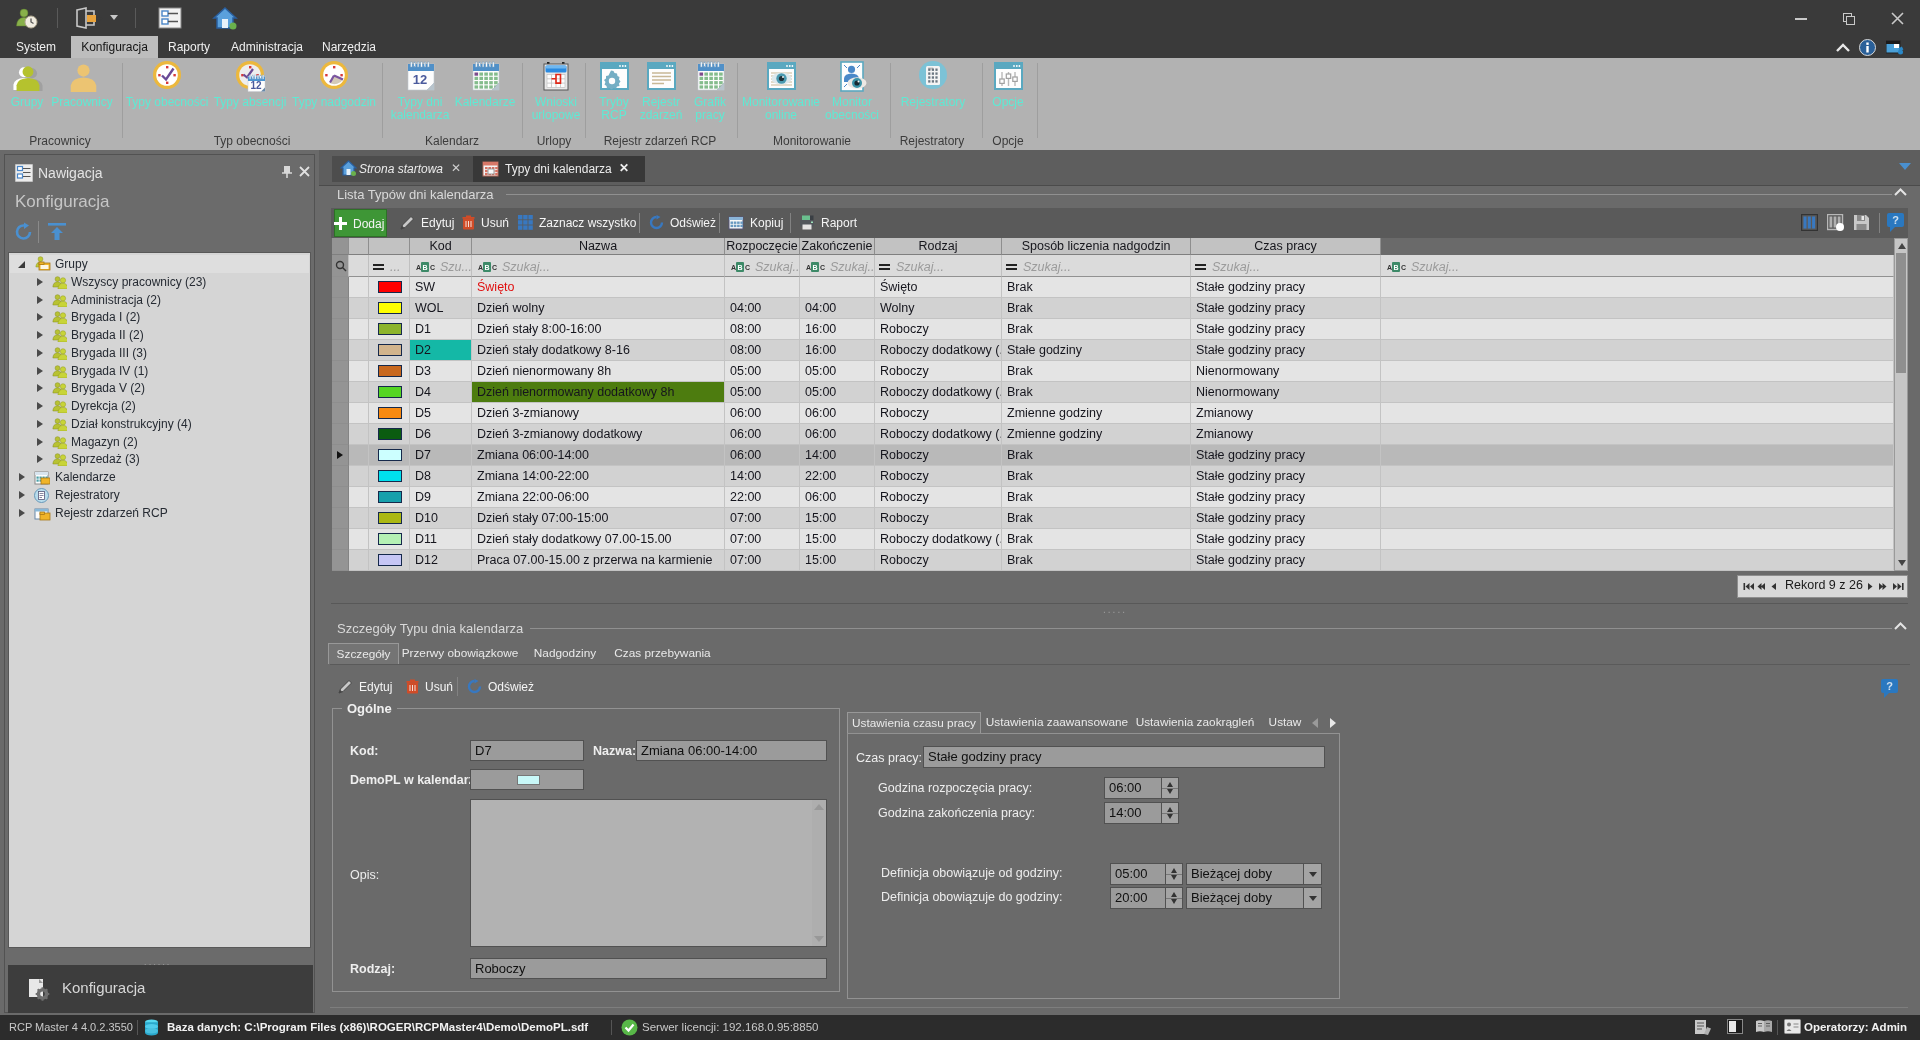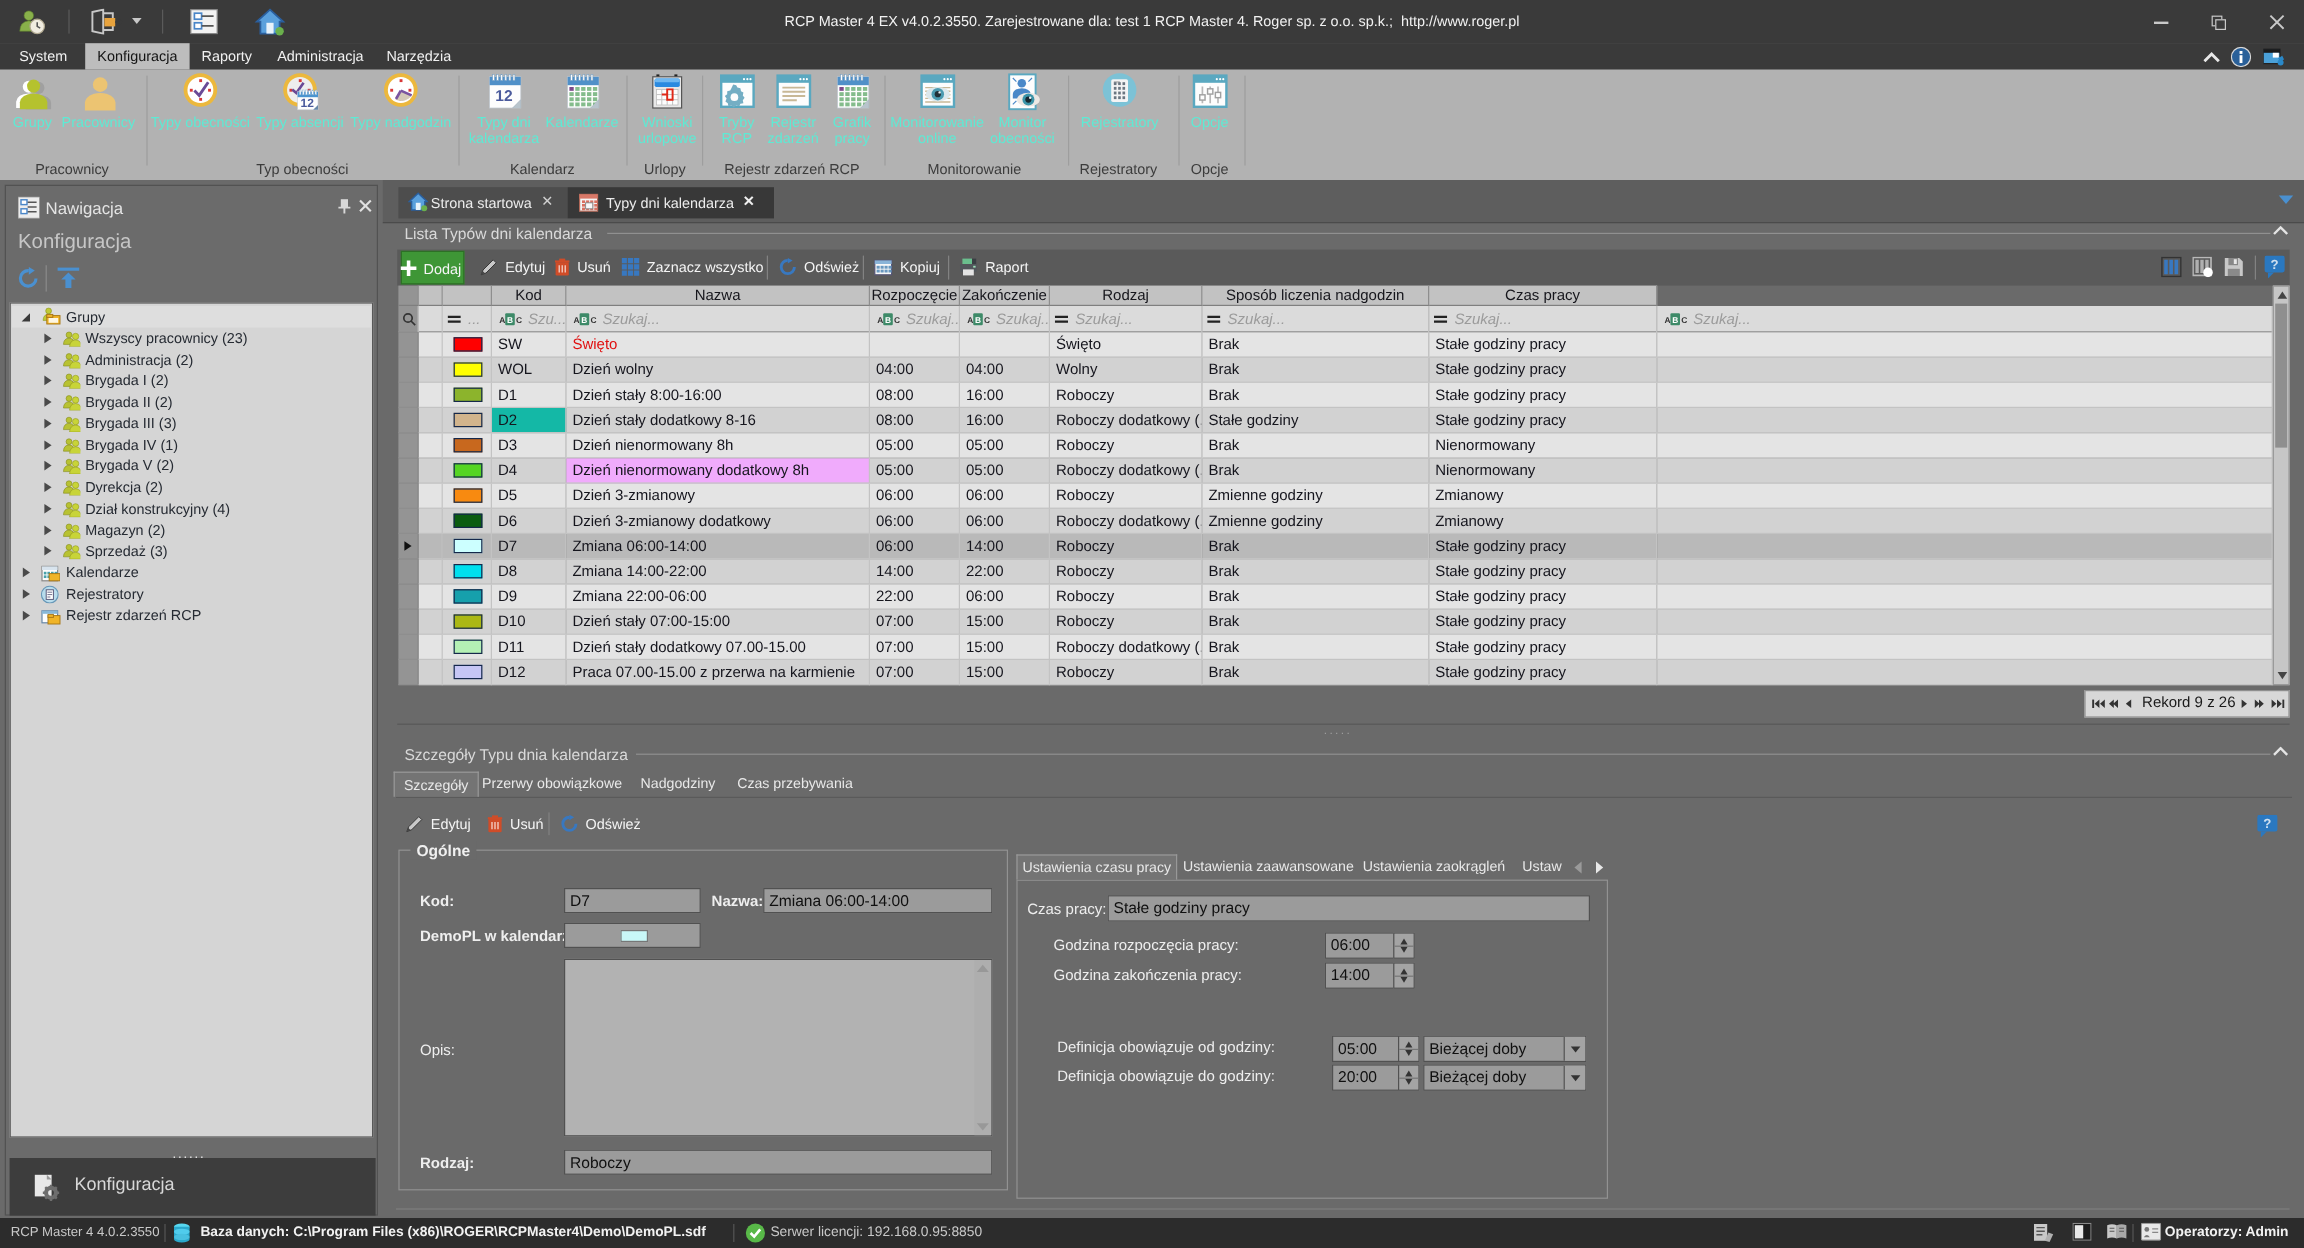--- a/index.html
+++ b/index.html
@@ -111,21 +111,20 @@
         <path d="M10 6.5 H20 M10 14.5 H20" stroke="#555" stroke-width="1.4"></path>
       </svg>
     </div>
 <div class="abs" style="left:212px;top:6px;">
       <svg width="26" height="24" viewBox="0 0 26 24">
         <path d="M13 2 L24 12 L21 12 L21 22 L5 22 L5 12 L2 12 Z" fill="#5aa0dc" stroke="#2a5f9e" stroke-width="1.5"></path>
         <rect x="10" y="13" width="6" height="9" fill="#e8f2fa"></rect>
         <circle cx="21" cy="20" r="3.5" fill="#6ab04c"></circle>
       </svg>
     </div>
-<div id="titletext" class="abs">RCP Master 4 EX v4.0.2.3550. Zarejestrowane dla: test 1 RCP Master 4. Roger sp. z o.o. sp.k.;&nbsp; http://www.roger.pl</div>
 <div class="abs" style="left:1795px;top:18px;width:12px;height:2px;background:#c9c9c9;"></div>
 <div class="abs" style="left:1843px;top:13px;width:9px;height:9px;border:1.5px solid #c9c9c9;"></div>
     <div class="abs" style="left:1846px;top:16px;width:9px;height:9px;border:1.5px solid #c9c9c9;background:#3a3a3a;"></div>
 <div class="abs" style="left:1891px;top:12px;">
       <svg width="13" height="13" viewBox="0 0 13 13">
         <path d="M1 1 L12 12 M12 1 L1 12" stroke="#c9c9c9" stroke-width="1.6"></path>
       </svg>
     </div>
 <div id="menubar" class="abs"></div>
 <div class="menutab" style="left:8px; top:36px; width:56px;">System</div>
@@ -663,21 +662,21 @@
     </div>
 <div class="abs" style="left:319px;top:150px;width:1601px;height:36px;background:#5e5e5e;border-bottom:1px solid #4b4b4b;"></div>
 <div class="doctab" style="left:332px;top:156px;width:141px;">
       <span style="position:absolute;left:8px;top:4px;">
         <svg width="17" height="17" viewBox="0 0 17 17">
           <path d="M8.5 1 L16 8 L14 8 L14 15 L3 15 L3 8 L1 8 Z" fill="#5aa0dc" stroke="#2a5f9e" stroke-width="1.2"></path>
           <rect x="6.5" y="9" width="4" height="6" fill="#e8f2fa"></rect>
           <circle cx="13.5" cy="13.5" r="2.5" fill="#6ab04c"></circle>
         </svg>
       </span>
-      <span style="position:absolute;left:27px;top:6px;">Strona startowa</span>
+      <span style="position:absolute;left:27px;top:6px;font-style:italic;">Strona startowa</span>
       <span style="position:absolute;left:119px;top:5px;color:#d0d0d0;font-size:12px;">✕</span>
     </div>
 <div class="doctab active" style="left:473px;top:156px;width:172px;">
       <span style="position:absolute;left:9px;top:4px;">
         <svg width="17" height="17" viewBox="0 0 17 17">
           <rect x="1" y="2" width="15" height="14" fill="#f4f4f4" stroke="#b06858" stroke-width="1"></rect>
           <rect x="1" y="2" width="15" height="3.5" fill="#d87868"></rect>
           <rect x="3.0" y="7" width="2.6" height="2.2" fill="#d87060"></rect>
           <rect x="6.4" y="7" width="2.6" height="2.2" fill="#d87060"></rect>
           <rect x="9.8" y="7" width="2.6" height="2.2" fill="#d87060"></rect>
@@ -926,21 +925,21 @@
         <div class="gc" style="left:859px;width:190px;background:#e4e4e4;">Nienormowany</div>
         <div class="gc" style="left:1049px;width:513px;background:#e4e4e4;"></div>
       </div>
       <div class="gr" style="left:0;top:144px;width:1562px;">
         <div class="gc" style="left:0;width:17px;background:#949494;border-right-color:#848484;border-bottom-color:#8e8e8e;"></div>
         <div class="gc" style="left:17px;width:20px;background:#d2d2d2;"></div>
         <div class="gc" style="left:37px;width:41px;background:#d2d2d2;">
           <div class="sw" style="background:#55d522;"></div>
         </div>
         <div class="gc" style="left:78px;width:62px;background:#d2d2d2;">D4</div>
-        <div class="gc" style="left:140px;width:253px;background:#f0abfc;">Dzień nienormowany dodatkowy 8h</div>
+        <div class="gc" style="left:140px;width:253px;background:#4d7c0f;">Dzień nienormowany dodatkowy 8h</div>
         <div class="gc" style="left:393px;width:75px;background:#d2d2d2;">05:00</div>
         <div class="gc" style="left:468px;width:75px;background:#d2d2d2;">05:00</div>
         <div class="gc" style="left:543px;width:127px;background:#d2d2d2;">Roboczy dodatkowy (...</div>
         <div class="gc" style="left:670px;width:189px;background:#d2d2d2;">Brak</div>
         <div class="gc" style="left:859px;width:190px;background:#d2d2d2;">Nienormowany</div>
         <div class="gc" style="left:1049px;width:513px;background:#d2d2d2;"></div>
       </div>
       <div class="gr" style="left:0;top:165px;width:1562px;">
         <div class="gc" style="left:0;width:17px;background:#949494;border-right-color:#848484;border-bottom-color:#8e8e8e;"></div>
         <div class="gc" style="left:17px;width:20px;background:#e4e4e4;"></div>

